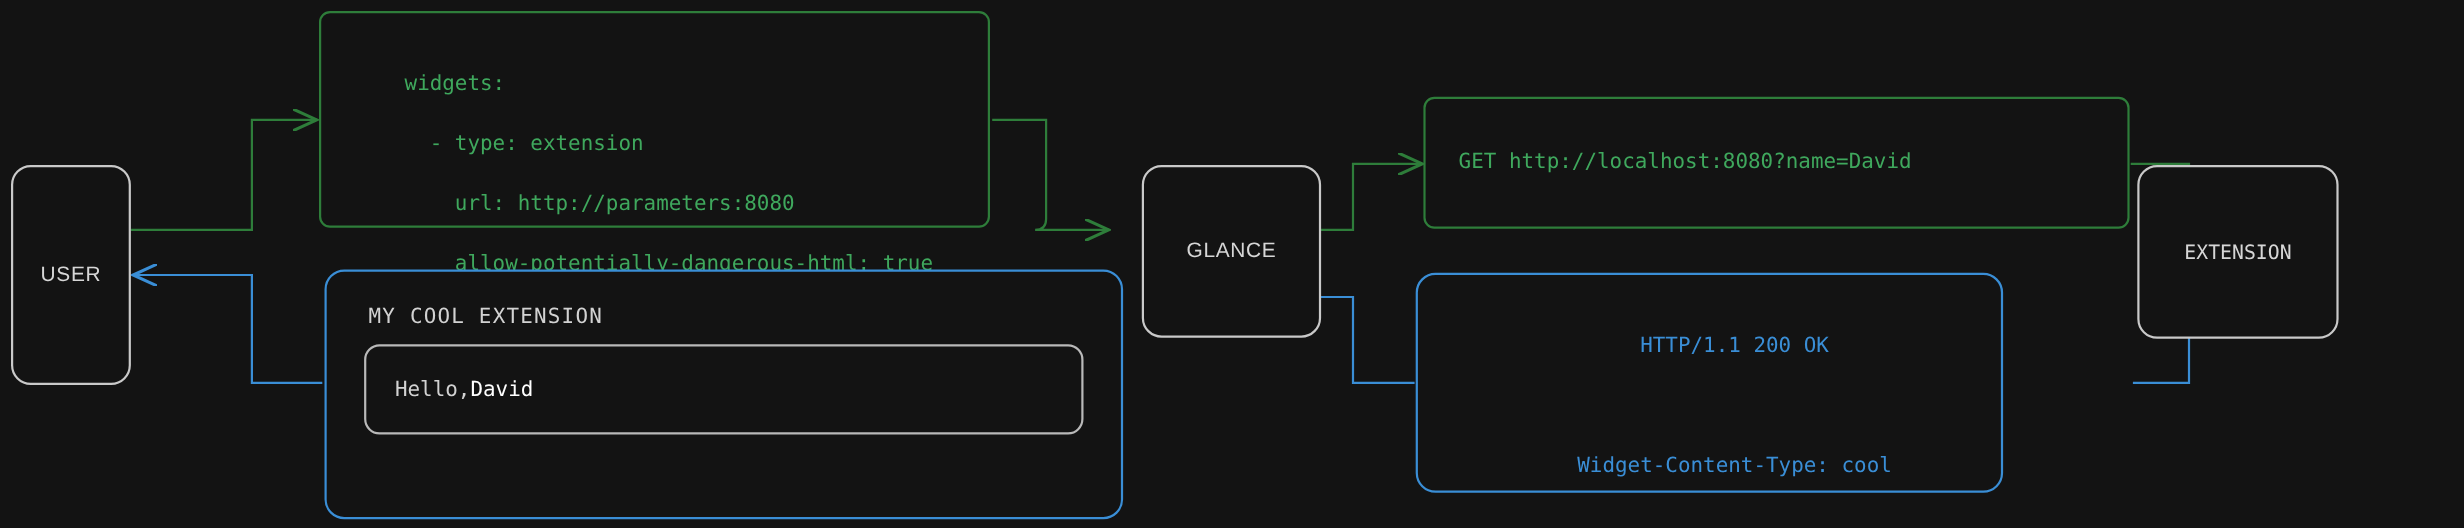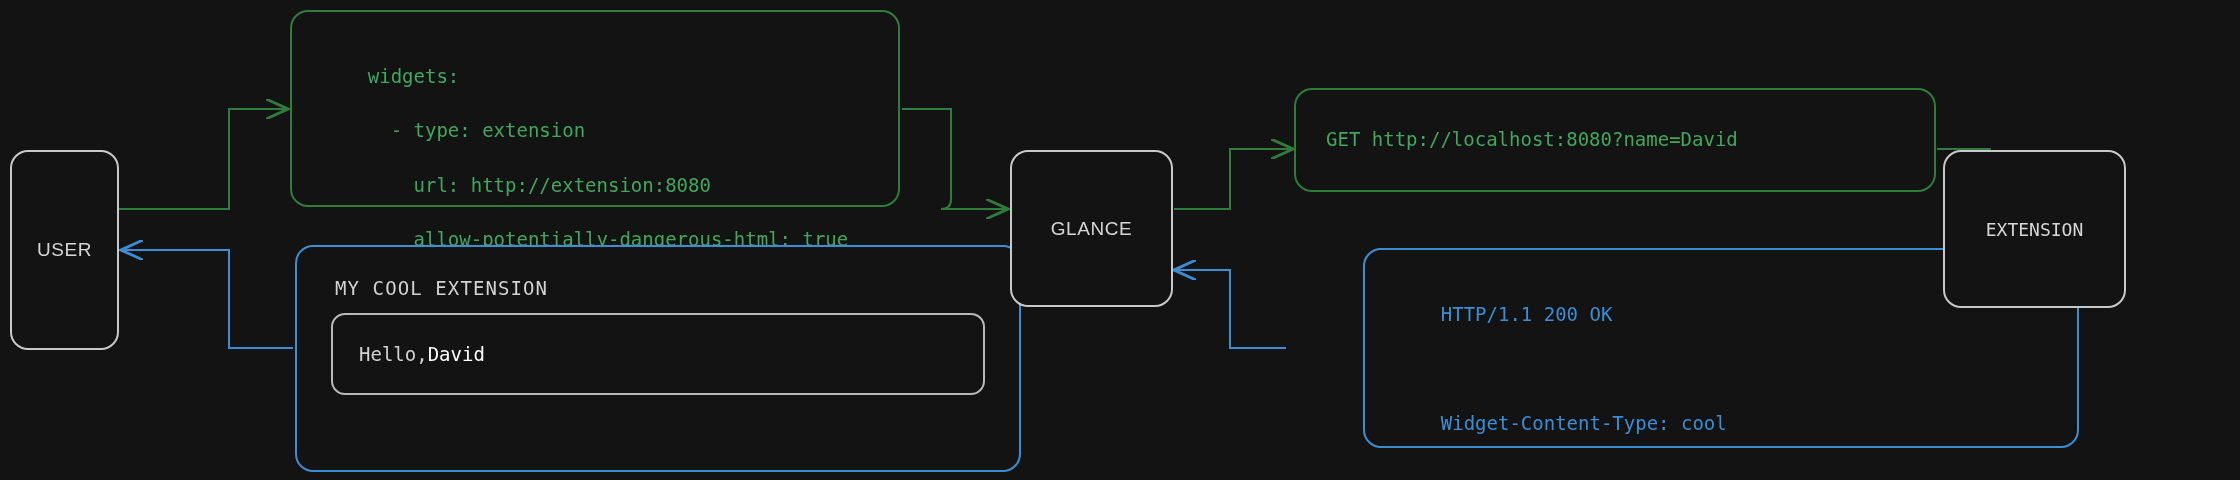--- a/index.html
+++ b/index.html
@@ -59,20 +59,21 @@
     border: 2px solid;
     padding: 24px 30px;
     font-family: "DejaVu Sans Mono", monospace;
     font-size: 19px;
     line-height: 1.43;
     white-space: pre;
   }
   .codebox.green {
     border-color: #2e7d3a;
     color: #3fa85d;
+    border-radius: 10px;
   }
   .codebox.blue {
     border-color: #3a8ed6;
     color: #3a8ed6;
   }
   
   .widgetbox {
     border: 2px solid #3a8ed6;
     padding: 22px 34px;
   }
@@ -135,43 +136,43 @@
     </g>
   </svg>
 
   <div class="node actor" style="left:10px; top:150px; width:109px; height:200px;">
     <span class="actor-label">USER</span>
   </div>
 
   <div class="node codebox green" style="left:290px; top:10px; width:610px; height:197px;">
     <span>widgets:</span><br>
     <span>  - type: extension</span><br>
-    <span>    url: http://extension:8080</span><br>
+    <span>    url: http://parameters:8080</span><br>
     <span>    allow-potentially-dangerous-html: true</span><br>
     <span>    parameters:</span><br>
     <span>      name: David</span>
   </div>
 
   <div class="node widgetbox" style="left:295px; top:245px; width:726px; height:227px;">
     <div class="widget-title">MY COOL EXTENSION</div>
     <div class="widget-card">
       <span>Hello, </span>
         <span class="accent">David</span>
     </div>
   </div>
 
-  <div class="node actor" style="left:1010px; top:150px; width:163px; height:157px;">
+  <div class="node actor" style="left:1038px; top:150px; width:163px; height:157px;">
     <span class="actor-label">GLANCE</span>
   </div>
 
-  <div class="node codebox green" style="left:1294px; top:88px; width:642px; height:104px; display:flex; align-items:center;">
+  <div class="node codebox green" style="left:1294px; top:88px; width:642px; height:120px; display:flex; align-items:center;">
     <span>GET http://localhost:8080?name=David</span>
   </div>
 
-  <div class="node codebox blue" style="left:1363px; top:248px; width:716px; height:200px;">
+  <div class="node codebox blue" style="left:1287px; top:248px; width:534px; height:200px;text-align:center;">
     <span>HTTP/1.1 200 OK</span><br>
     <br>
     <span>Widget-Content-Type: cool</span>
     <span class="blank-line"></span>
     
   </div>
 
   <div class="node actor" style="left:1943px; top:150px; width:183px; height:158px;">
     <span class="actor-label mono">EXTENSION</span>
   </div>

